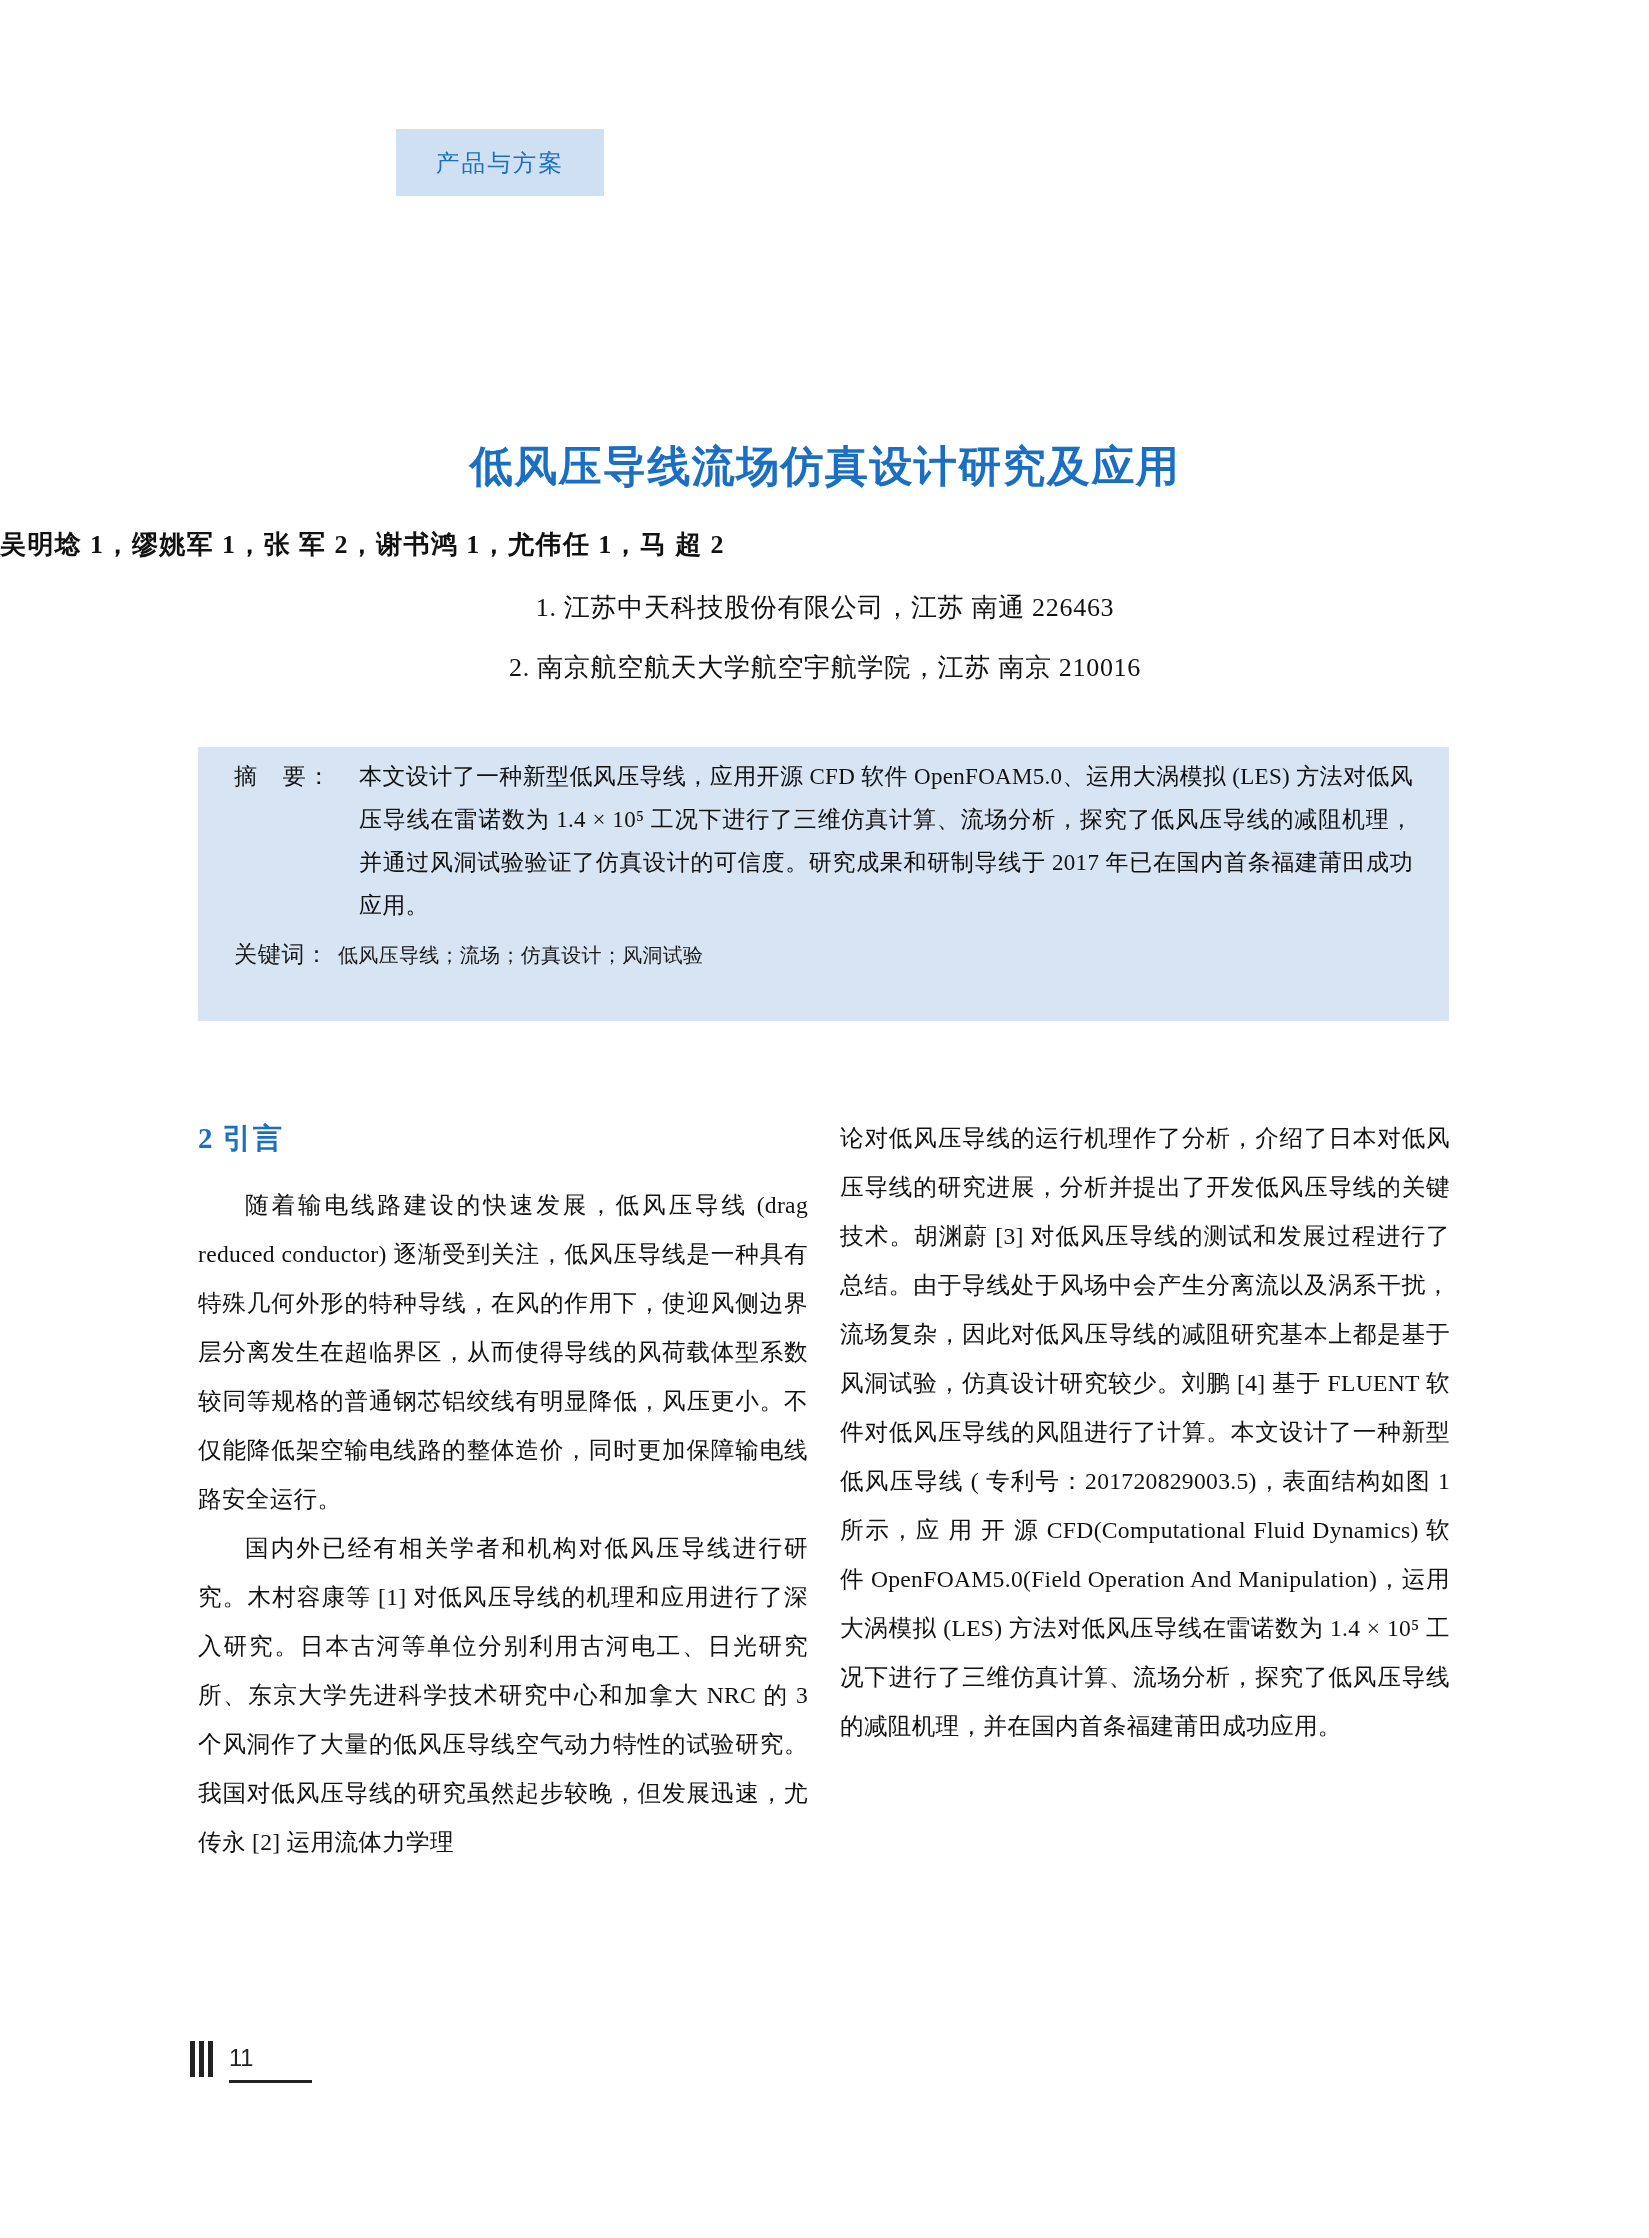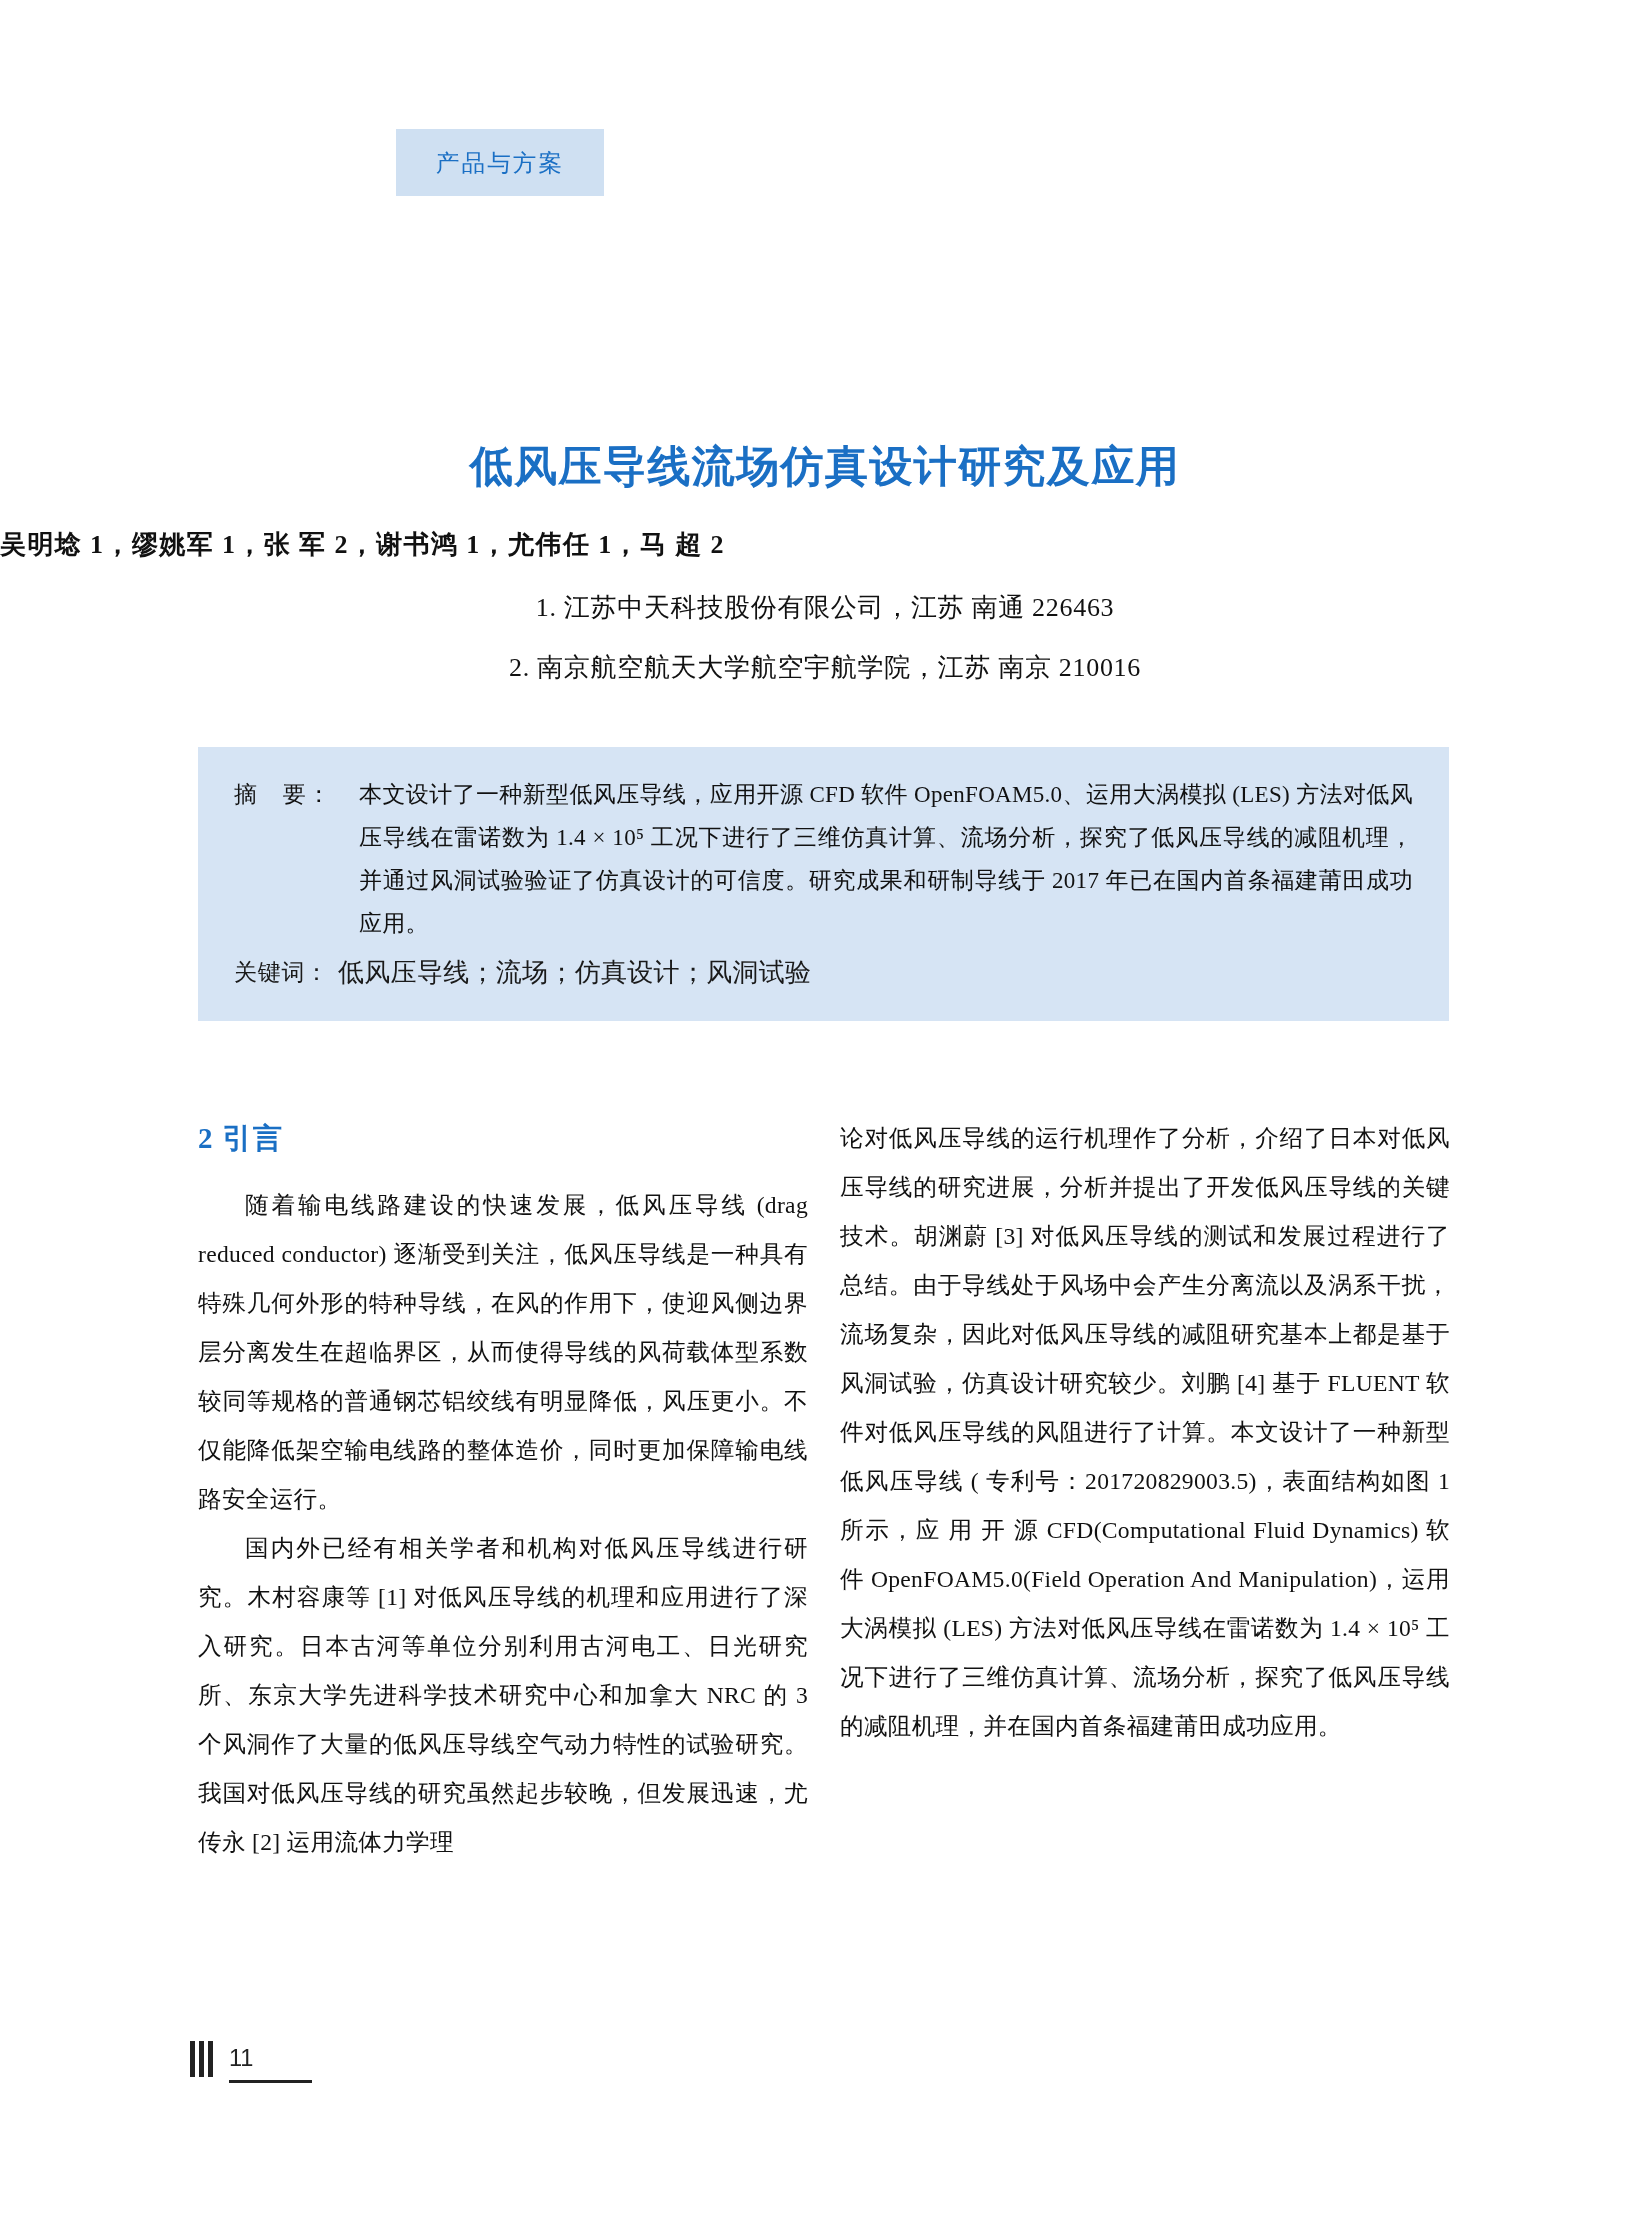--- a/index.html
+++ b/index.html
@@ -101,21 +101,21 @@
 
   
   .abstract-box {
     position: absolute;
     left: 198px;
     top: 747px;
     width: 1251px;
     height: 274px;
     background: #d6e4f4;
     box-sizing: border-box;
-    padding: 26px 36px 0 36px;
+    padding: 8px 36px 0 36px;
   }
   .abs-row {
     display: flex;
     align-items: flex-start;
   }
   .abs-label {
     flex: 0 0 auto;
     width: 104px;
     font-size: 23px;
     letter-spacing: 1.4px;
@@ -137,21 +137,21 @@
   }
   .kw-label {
     flex: 0 0 auto;
     width: 104px;
     font-size: 23px;
     line-height: 42px;
     letter-spacing: 0.7px;
   }
   .kw-body {
     flex: 1 1 auto;
-    font-size: 26px;
+    font-size: 20px;
     line-height: 42px;
     letter-spacing: 0.3px;
   }
 
   
   .col {
     position: absolute;
     top: 1114px;
     width: 610px;
     font-size: 23.6px;

